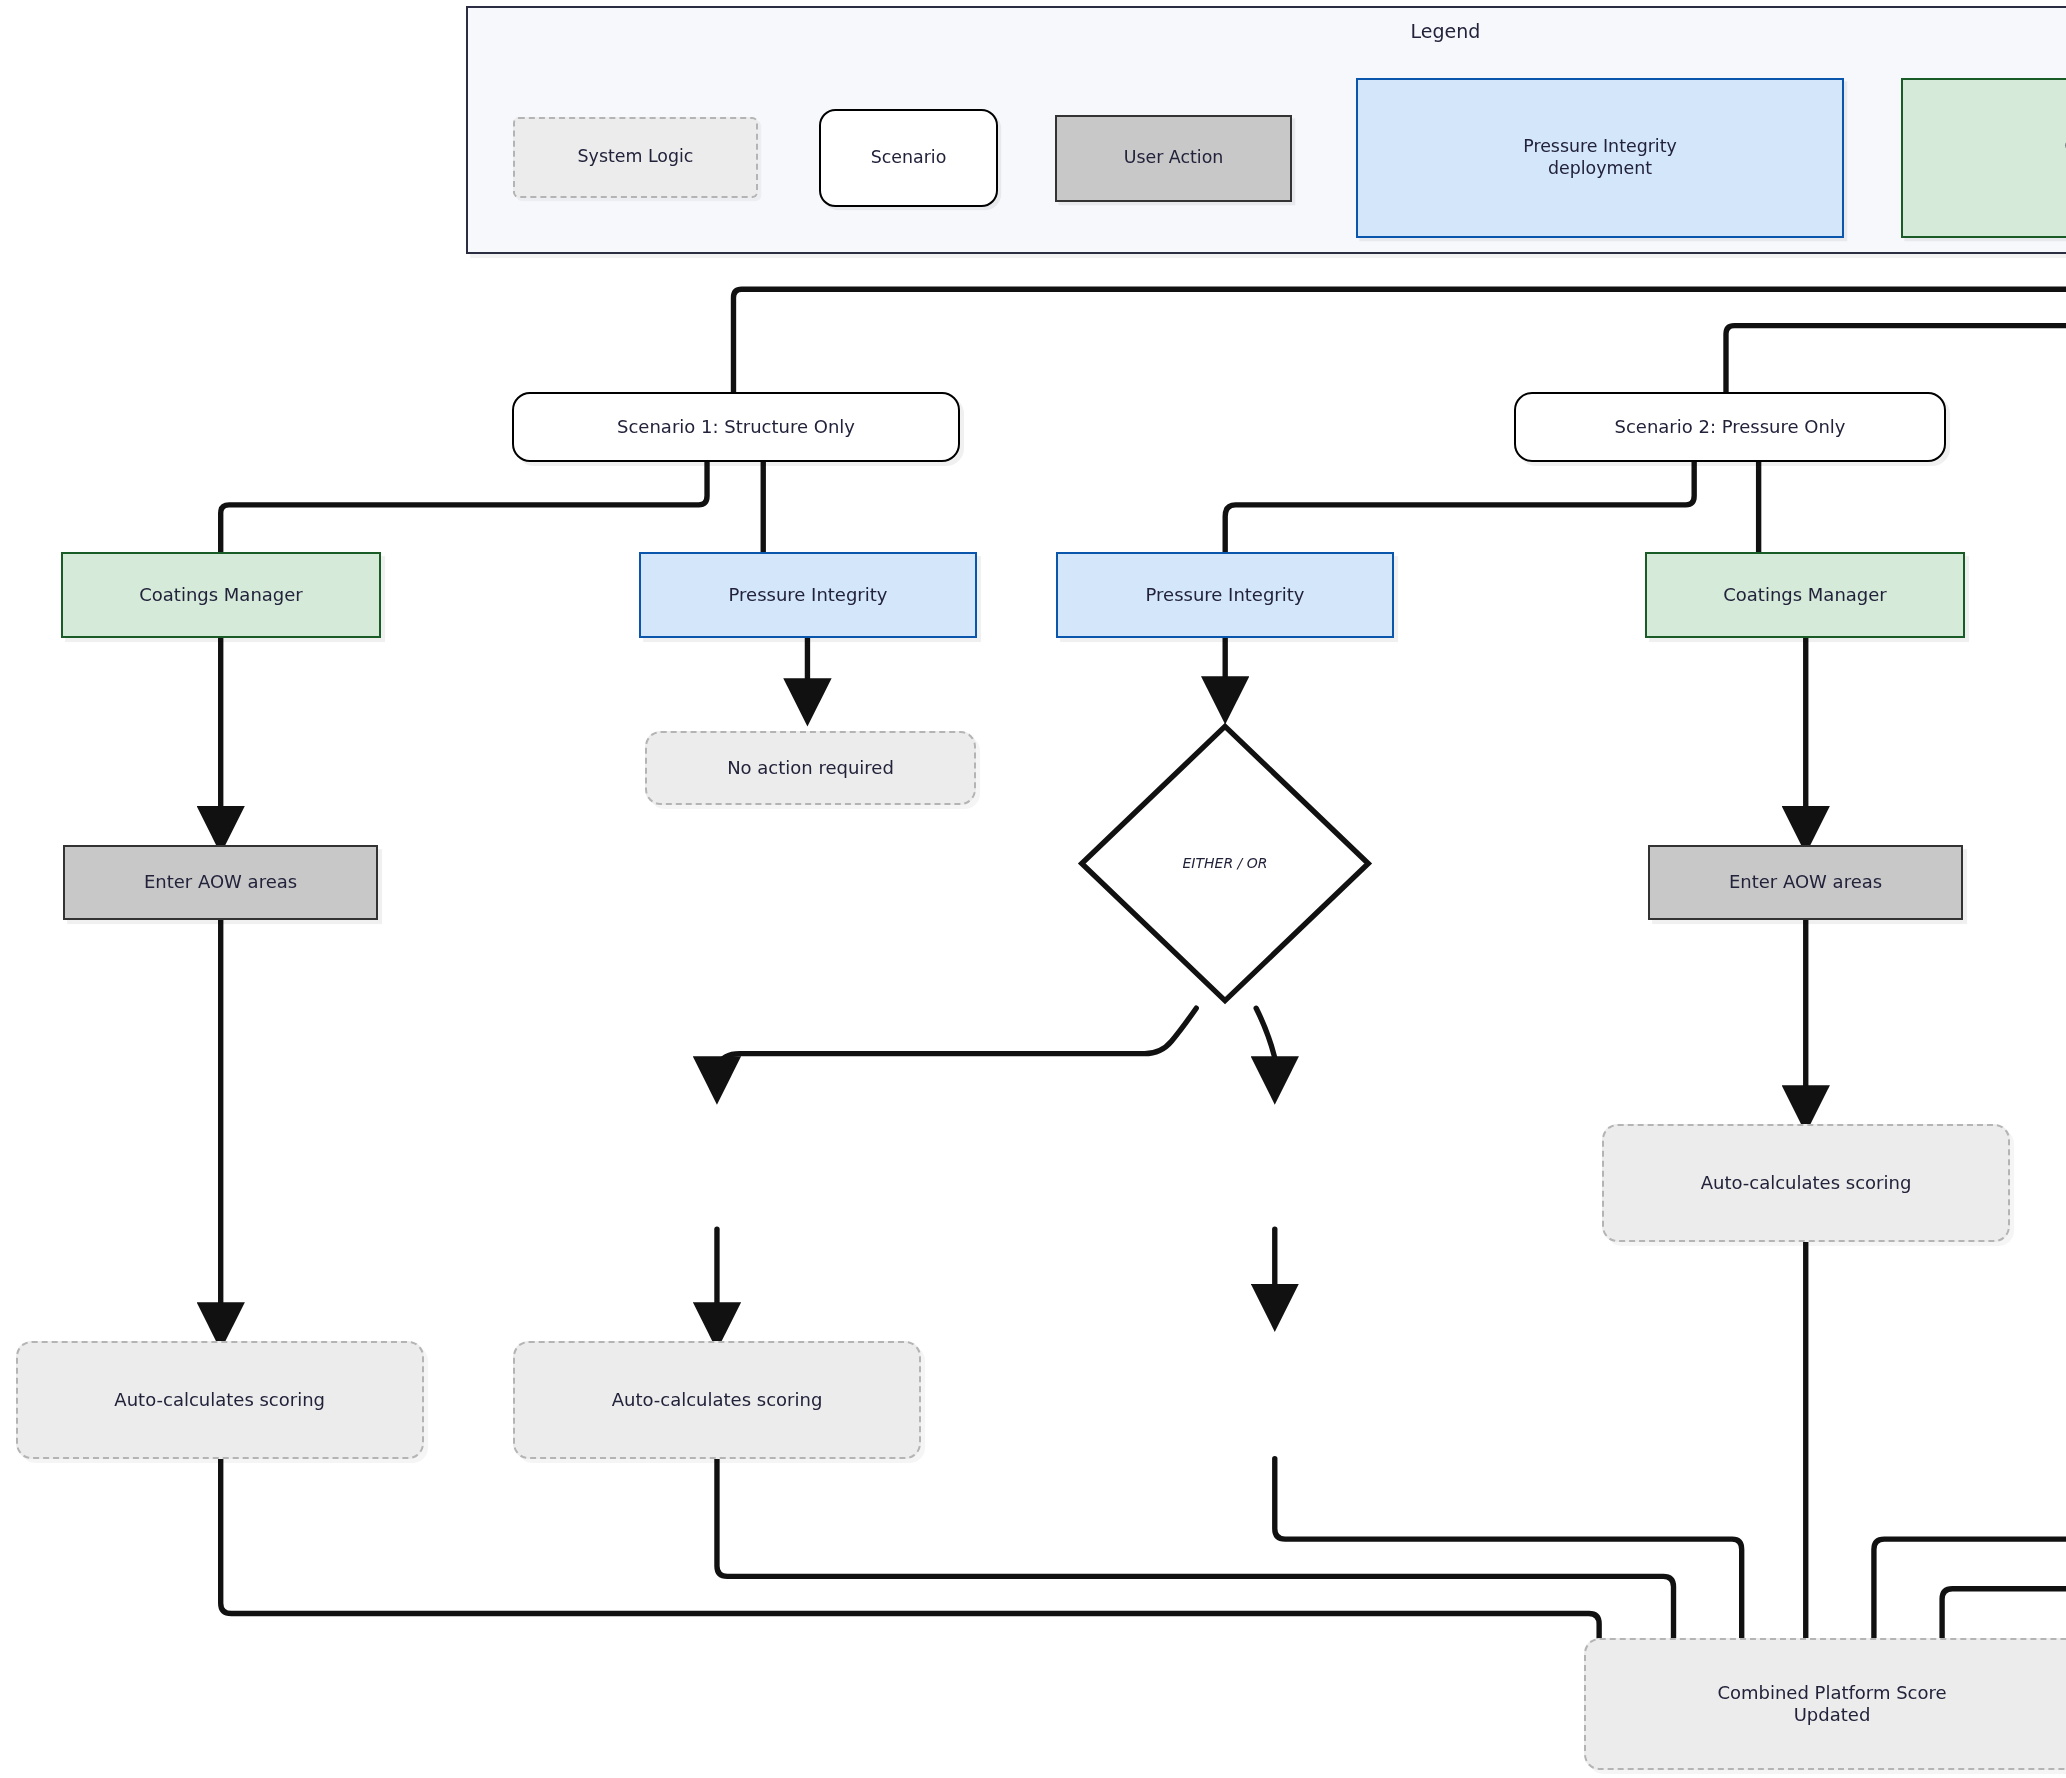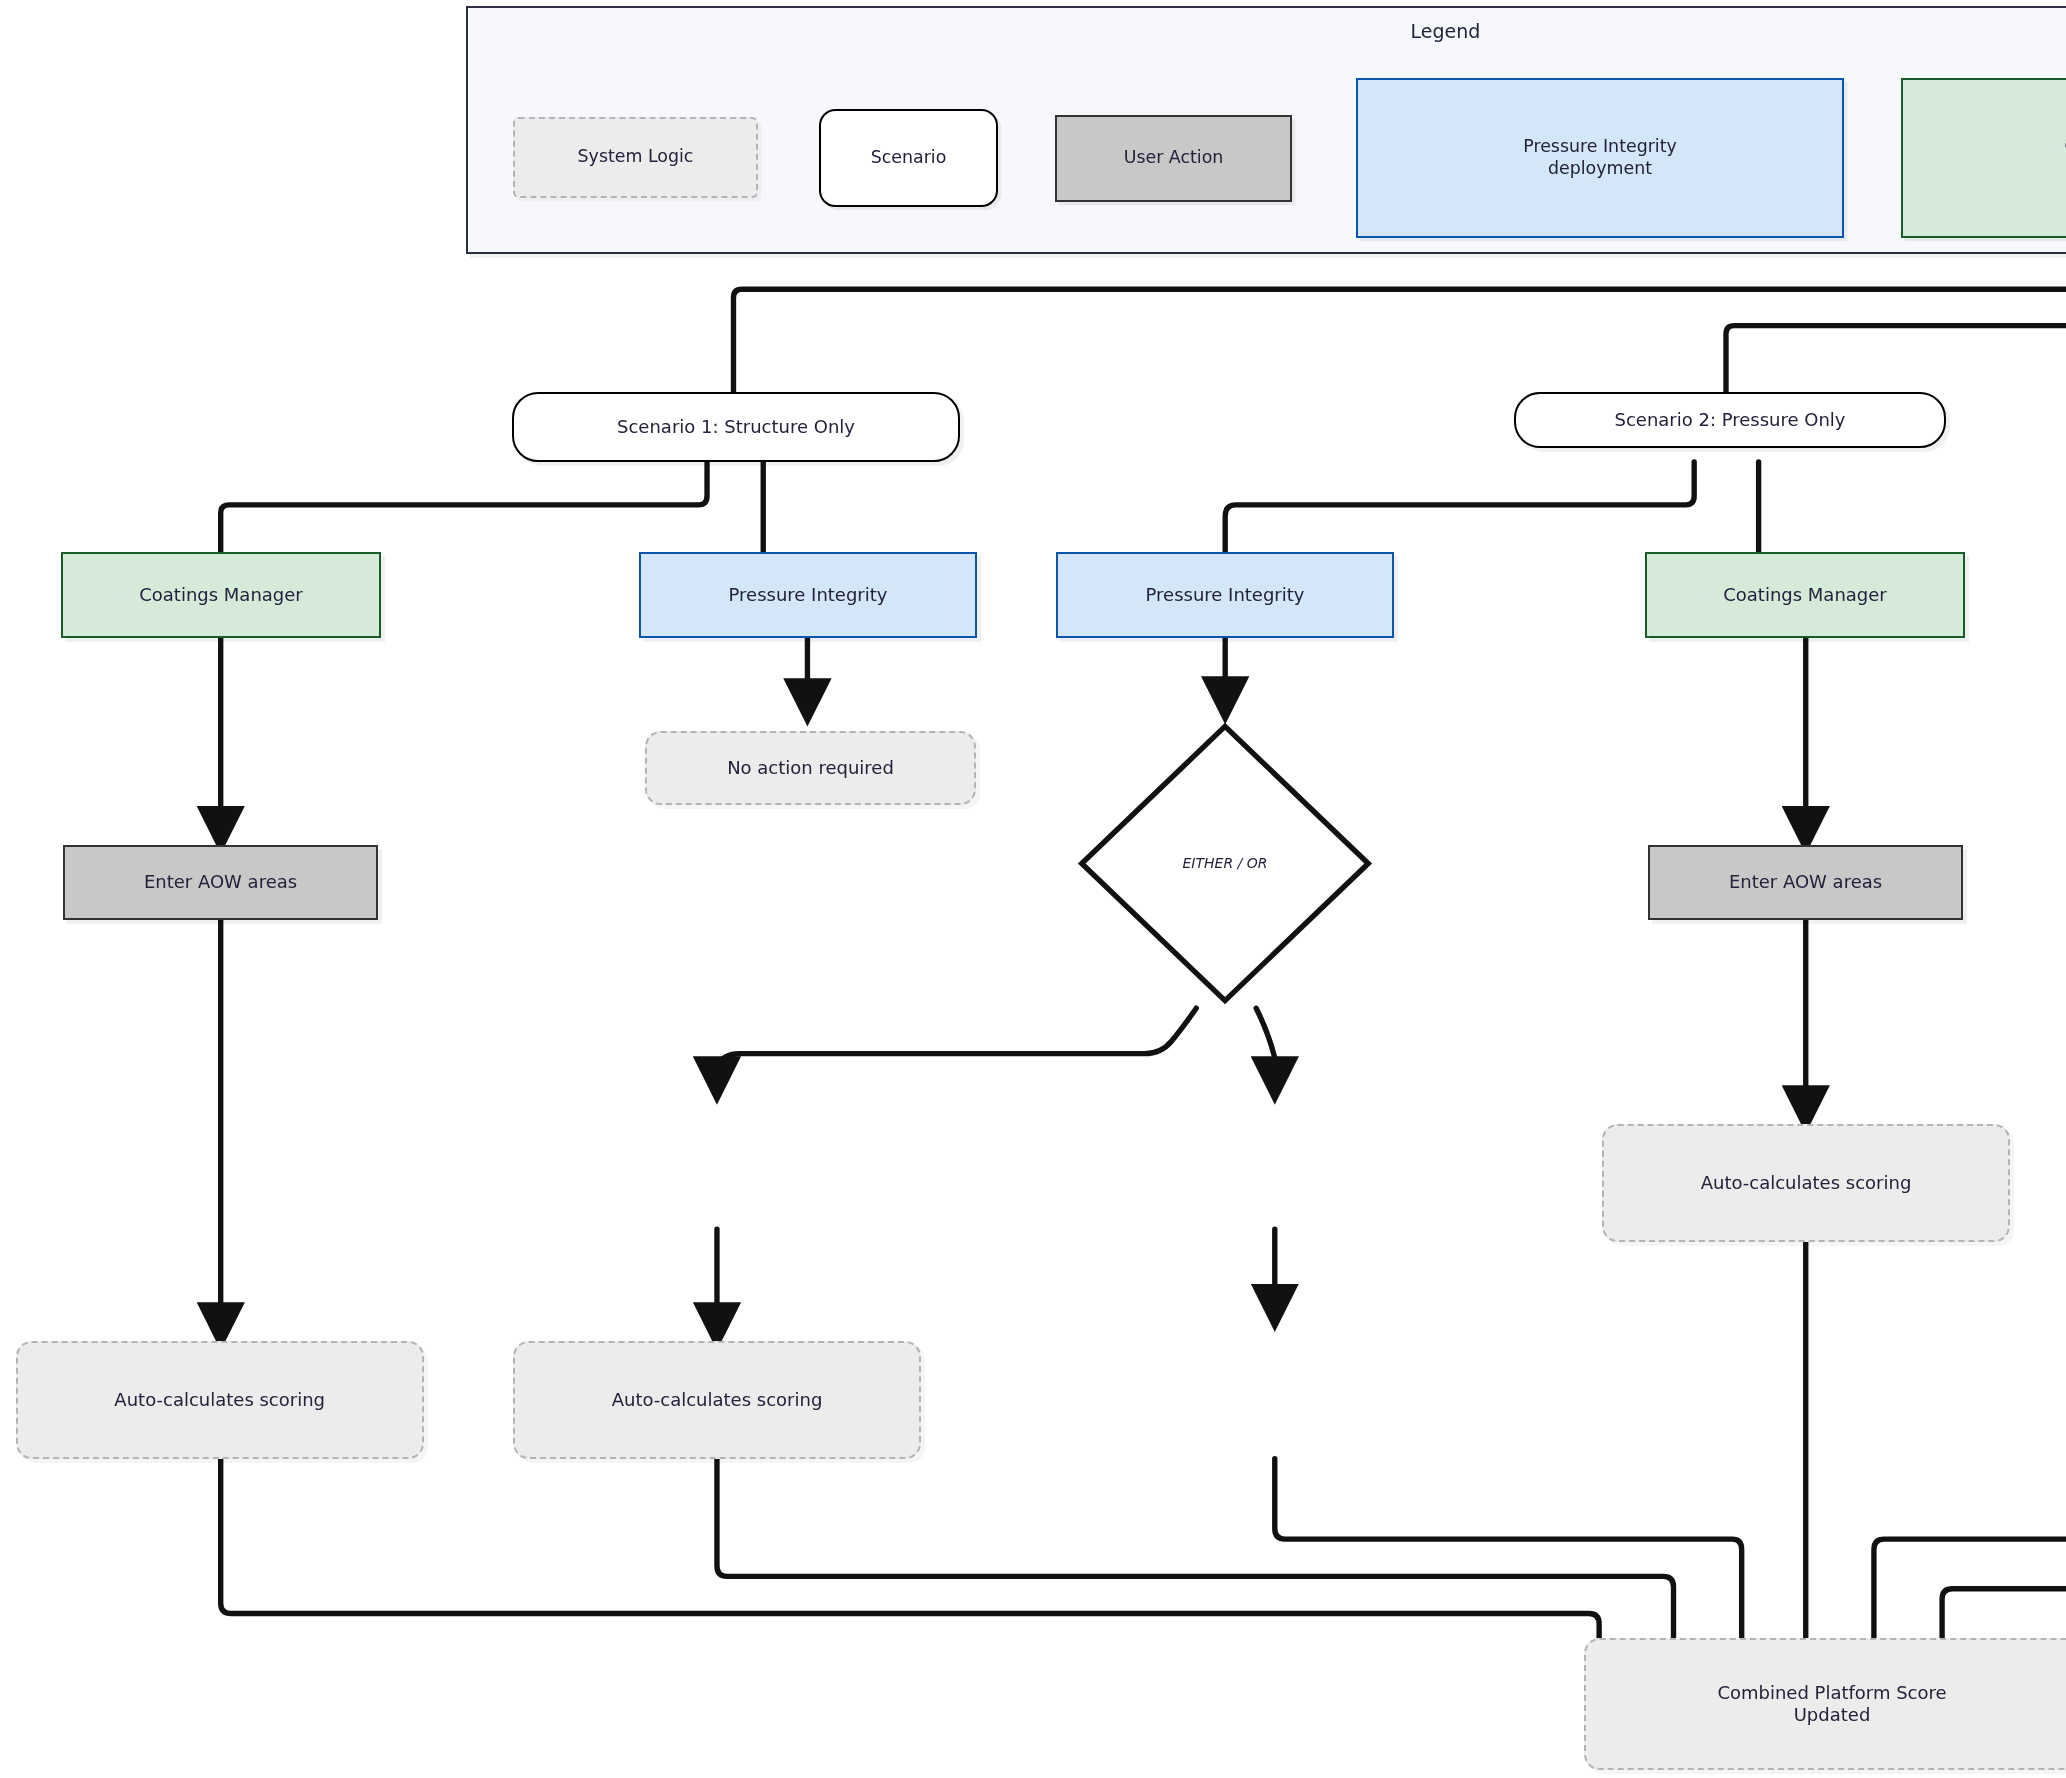--- a/index.html
+++ b/index.html
@@ -4,21 +4,21 @@
 <style>
   html,body{margin:0;padding:0;background:#ffffff;}
   body{font-family:"DejaVu Sans","Liberation Sans",sans-serif;}
   #stage{position:relative;width:2983px;height:1778px;background:#ffffff;overflow:hidden;}
   svg.edges{position:absolute;left:0;top:0;width:2983px;height:1778px;pointer-events:none;}
 
   .node{position:absolute;box-sizing:border-box;display:flex;align-items:center;
         justify-content:center;text-align:center;color:#22223b;line-height:1.25;}
 
   
-  .n-scenario{background:#ffffff;border:2.5px solid #000000;border-radius:26px;
+  .n-scenario{background:#ffffff;border:2.5px solid #000000;border-radius:18px;
               font-size:18px;box-shadow:4.1px 4.1px 0 rgba(0,0,0,0.06);}
 
   
   .n-pressure{background:#d4e6fa;border:2.9px solid #0a56ad;font-size:18px;
               box-shadow:4.1px 4.1px 0 rgba(0,0,0,0.06);}
   .n-coatings{background:#d5ead8;border:2.9px solid #1a5c28;font-size:18px;
               box-shadow:4.1px 4.1px 0 rgba(0,0,0,0.06);}
 
   
   .n-action{background:#c8c8c8;border:2.9px solid #333333;font-size:18px;
@@ -146,21 +146,21 @@
     <div class="lg lg-coatings" style="left:1433px;top:70px;width:485px;height:160px;white-space:pre-line;">
       <span>Coatings Manager
 deployment</span>
     </div>
   </div>
 
   <div class="node n-scenario" style="left:512px;top:392px;width:448px;height:70px;">
     <span>Scenario 1: Structure Only</span>
   </div>
 
-  <div class="node n-scenario" style="left:1514px;top:392px;width:432px;height:56px;">
+  <div class="node n-scenario" style="left:1514px;top:392px;width:432px;height:70px;">
     <span>Scenario 2: Pressure Only</span>
   </div>
 
   <div class="node n-coatings" style="left:61px;top:552px;width:320px;height:86px;">
     <span>Coatings Manager</span>
   </div>
 
   <div class="node n-pressure" style="left:639px;top:552px;width:338px;height:86px;">
     <span>Pressure Integrity</span>
   </div>

